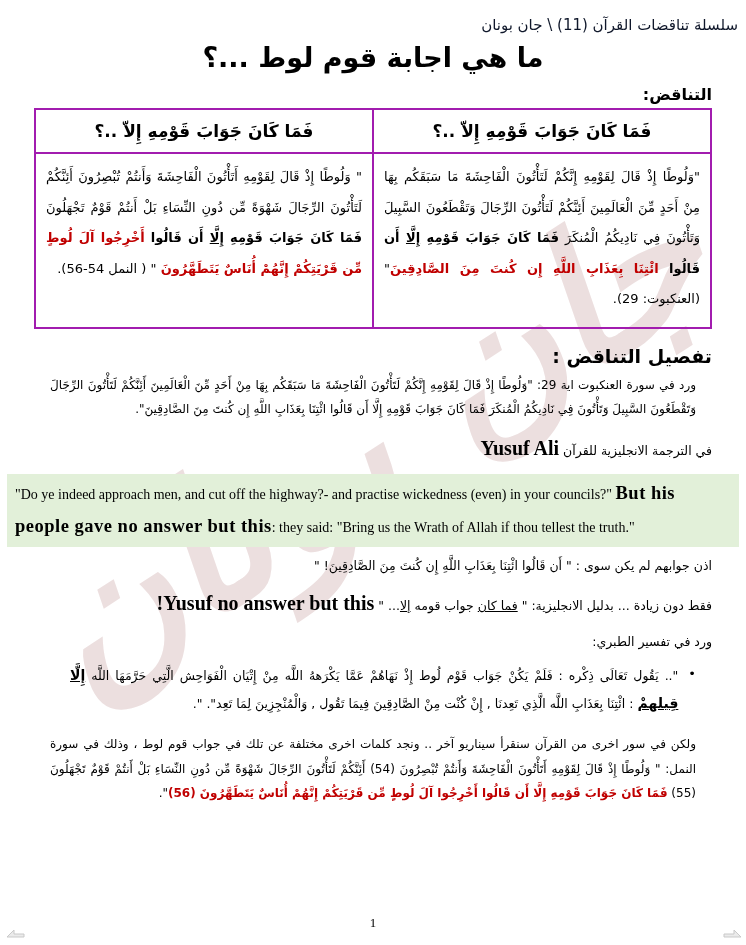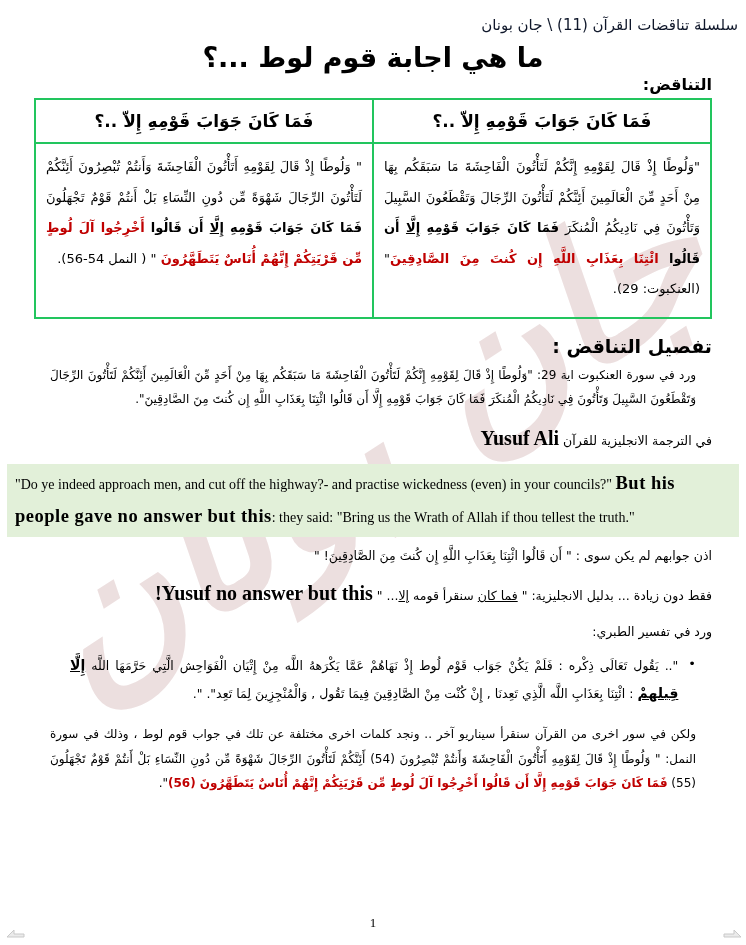--- a/index.html
+++ b/index.html
@@ -34,36 +34,36 @@
   .series-header {
     color:#0f172a;
     font-size:15px;
     text-align:right;
     margin:4px -26px 6px 0;
   }
   .main-title {
     text-align:center;
     font-size:27px;
     font-weight:bold;
-    margin:8px 0 2px 0;
+    margin:8px 0 12px 0;
   }
   .contradiction-label {
     font-weight:bold;
     font-size:16px;
     margin:0 0 4px 0;
     text-align:right;
   }
 
   table.contradiction {
     width:100%;
     border-collapse:collapse;
     table-layout:fixed;
   }
   table.contradiction th, table.contradiction td {
-    border:2px solid #22c55e;
+    border:2px solid #a21caf;
   }
   table.contradiction th {
     font-size:17px;
     font-weight:bold;
     padding:11px 6px;
     text-align:center;
   }
   table.contradiction td {
     font-size:13px;
     line-height:2.35;
@@ -178,21 +178,21 @@
     <div class="section-heading">تفصيل التناقض :</div>
 
     <div class="para"><span class="seg-n">ورد في سورة العنكبوت اية 29:  "وَلُوطًا إِذْ قَالَ لِقَوْمِهِ إِنَّكُمْ لَتَأْتُونَ الْفَاحِشَةَ مَا سَبَقَكُم بِهَا مِنْ أَحَدٍ مِّنَ الْعَالَمِينَ أَئِنَّكُمْ لَتَأْتُونَ الرِّجَالَ وَتَقْطَعُونَ السَّبِيلَ وَتَأْتُونَ فِي نَادِيكُمُ الْمُنكَرَ فَمَا كَانَ جَوَابَ قَوْمِهِ إِلَّا أَن قَالُوا ائْتِنَا بِعَذَابِ اللَّهِ إِن كُنتَ مِنَ الصَّادِقِينَ".</span></div>
 
     <div class="line translation-line"><span class="seg-n">في الترجمة الانجليزية للقرآن </span><span class="seg-en-b">Yusuf Ali</span></div>
 
     <div class="english-quote" dir="ltr"><span class="seg-en">"Do ye indeed approach men, and cut off the highway?- and practise wickedness (even) in your councils?" </span><span class="seg-en-big">But his people gave no answer but this</span><span class="seg-en">: they said: "Bring us the Wrath of Allah if thou tellest the truth."</span></div>
 
     <div class="line"><span class="seg-n">اذن جوابهم لم يكن سوى : " أَن قَالُوا ائْتِنَا بِعَذَابِ اللَّهِ إِن كُنتَ مِنَ الصَّادِقِينَ! "</span></div>
 
-    <div class="line"><span class="seg-n">فقط دون زيادة ... بدليل الانجليزية: " </span><span class="seg-u">فما كان</span><span class="seg-n"> سنقرأ قومه </span><span class="seg-u">إلا</span><span class="seg-n">... " </span><span class="seg-en-b">Yusuf no answer but this!</span></div>
+    <div class="line"><span class="seg-n">فقط دون زيادة ... بدليل الانجليزية: " </span><span class="seg-u">فما كان</span><span class="seg-n"> جواب قومه </span><span class="seg-u">إلا</span><span class="seg-n">... " </span><span class="seg-en-b">Yusuf no answer but this!</span></div>
 
     <div class="line">ورد في تفسير الطبري:</div>
 
     <div class="bullet-item">
       <span class="bullet-dot">•</span>
       <span class="bullet-text"><span class="seg-n">".. يَقُول تَعَالَى ذِكْره : فَلَمْ يَكُنْ جَوَاب قَوْم لُوط إِذْ نَهَاهُمْ عَمَّا يَكْرَههُ اللَّه مِنْ إِتْيَان الْفَوَاحِش الَّتِي حَرَّمَهَا اللَّه </span><span class="seg-bu-big">إِلَّا قِيلهمْ</span><span class="seg-n"> : ائْتِنَا بِعَذَابِ اللَّه الَّذِي تَعِدنَا , إِنْ كُنْت مِنْ الصَّادِقِينَ فِيمَا تَقُول , وَالْمُنْجِزِينَ لِمَا تَعِد". ".</span></span>
     </div>
 
 
     <div class="para"><span class="seg-n">ولكن في سور اخرى من القرآن سنقرأ سيناريو آخر .. ونجد كلمات اخرى مختلفة عن تلك في جواب قوم لوط ، وذلك في سورة النمل: " وَلُوطًا إِذْ قَالَ لِقَوْمِهِ أَتَأْتُونَ الْفَاحِشَةَ وَأَنتُمْ تُبْصِرُونَ (54) أَئِنَّكُمْ لَتَأْتُونَ الرِّجَالَ شَهْوَةً مِّن دُونِ النِّسَاءِ بَلْ أَنتُمْ قَوْمٌ تَجْهَلُونَ (55) </span><span class="seg-rb">فَمَا كَانَ جَوَابَ قَوْمِهِ إِلَّا أَن قَالُوا أَخْرِجُوا آلَ لُوطٍ مِّن قَرْيَتِكُمْ إِنَّهُمْ أُنَاسٌ يَتَطَهَّرُونَ (56)</span><span class="seg-n">".</span></div>

